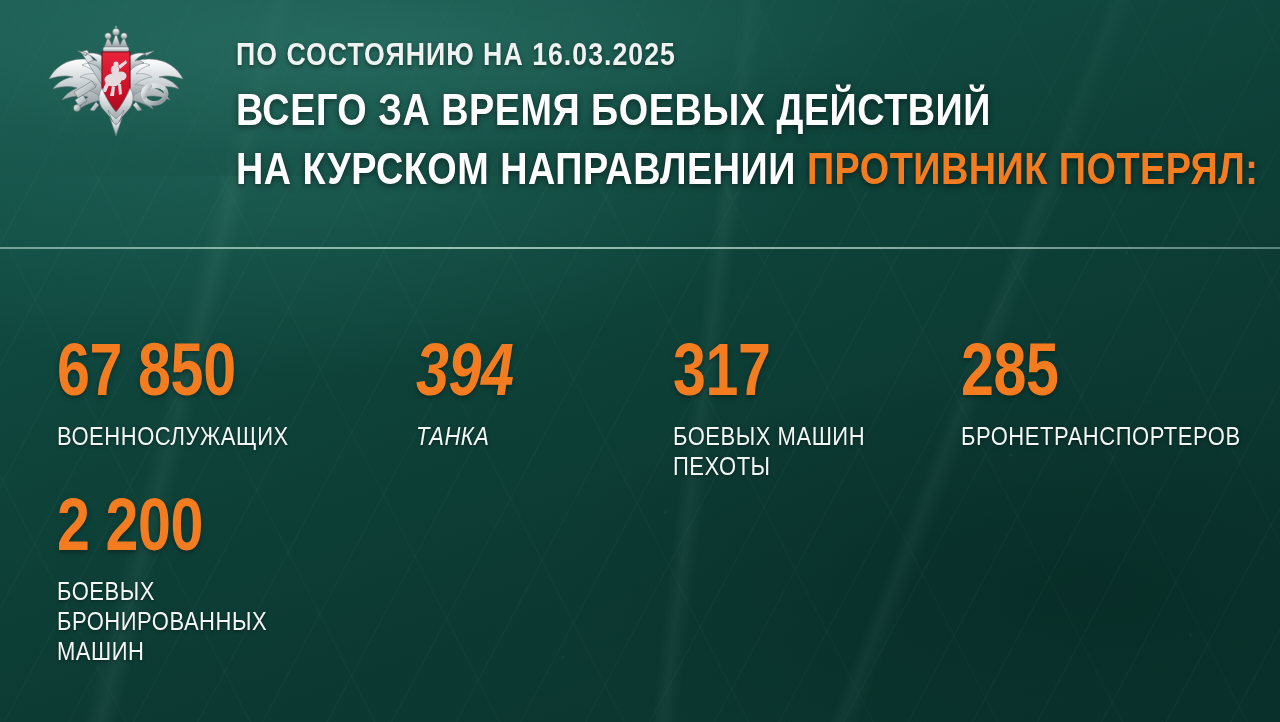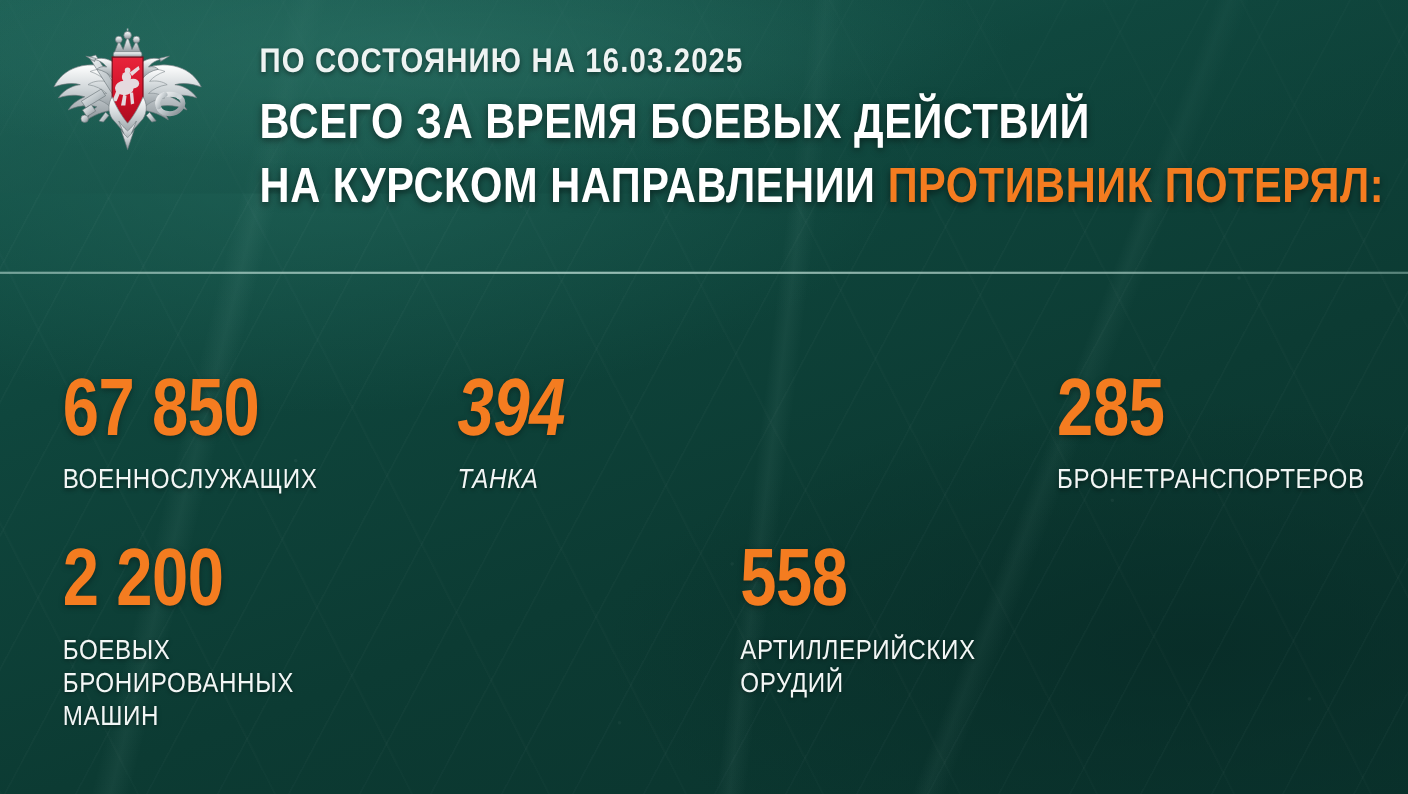--- a/index.html
+++ b/index.html
@@ -277,20 +277,27 @@
         </div>
       </div>
 
       <div class="stat-cell col-1">
         <div class="stat-value">394</div>
         <div class="stat-label">
           <span>ТАНКА</span>
         </div>
       </div>
 
+      <div class="stat-cell col-2">
+        <div class="stat-value">317</div>
+        <div class="stat-label">
+          <span>БОЕВЫХ МАШИН</span>
+          <span>ПЕХОТЫ</span>
+        </div>
+      </div>
 
       <div class="stat-cell col-3">
         <div class="stat-value">285</div>
         <div class="stat-label">
           <span>БРОНЕТРАНСПОРТЕРОВ</span>
         </div>
       </div>
     </div>
 
     <div class="stat-row" id="stat-row-1">
@@ -298,23 +305,16 @@
       <div class="stat-cell col-0">
         <div class="stat-value">2 200</div>
         <div class="stat-label">
           <span>БОЕВЫХ</span>
           <span>БРОНИРОВАННЫХ</span>
           <span>МАШИН</span>
         </div>
       </div>
 
 
-      <div class="stat-cell col-2">
-        <div class="stat-value">558</div>
-        <div class="stat-label">
-          <span>АРТИЛЛЕРИЙСКИХ</span>
-          <span>ОРУДИЙ</span>
-        </div>
-      </div>
 
     </div>
   </div>
 </div>
 
 </body></html>

